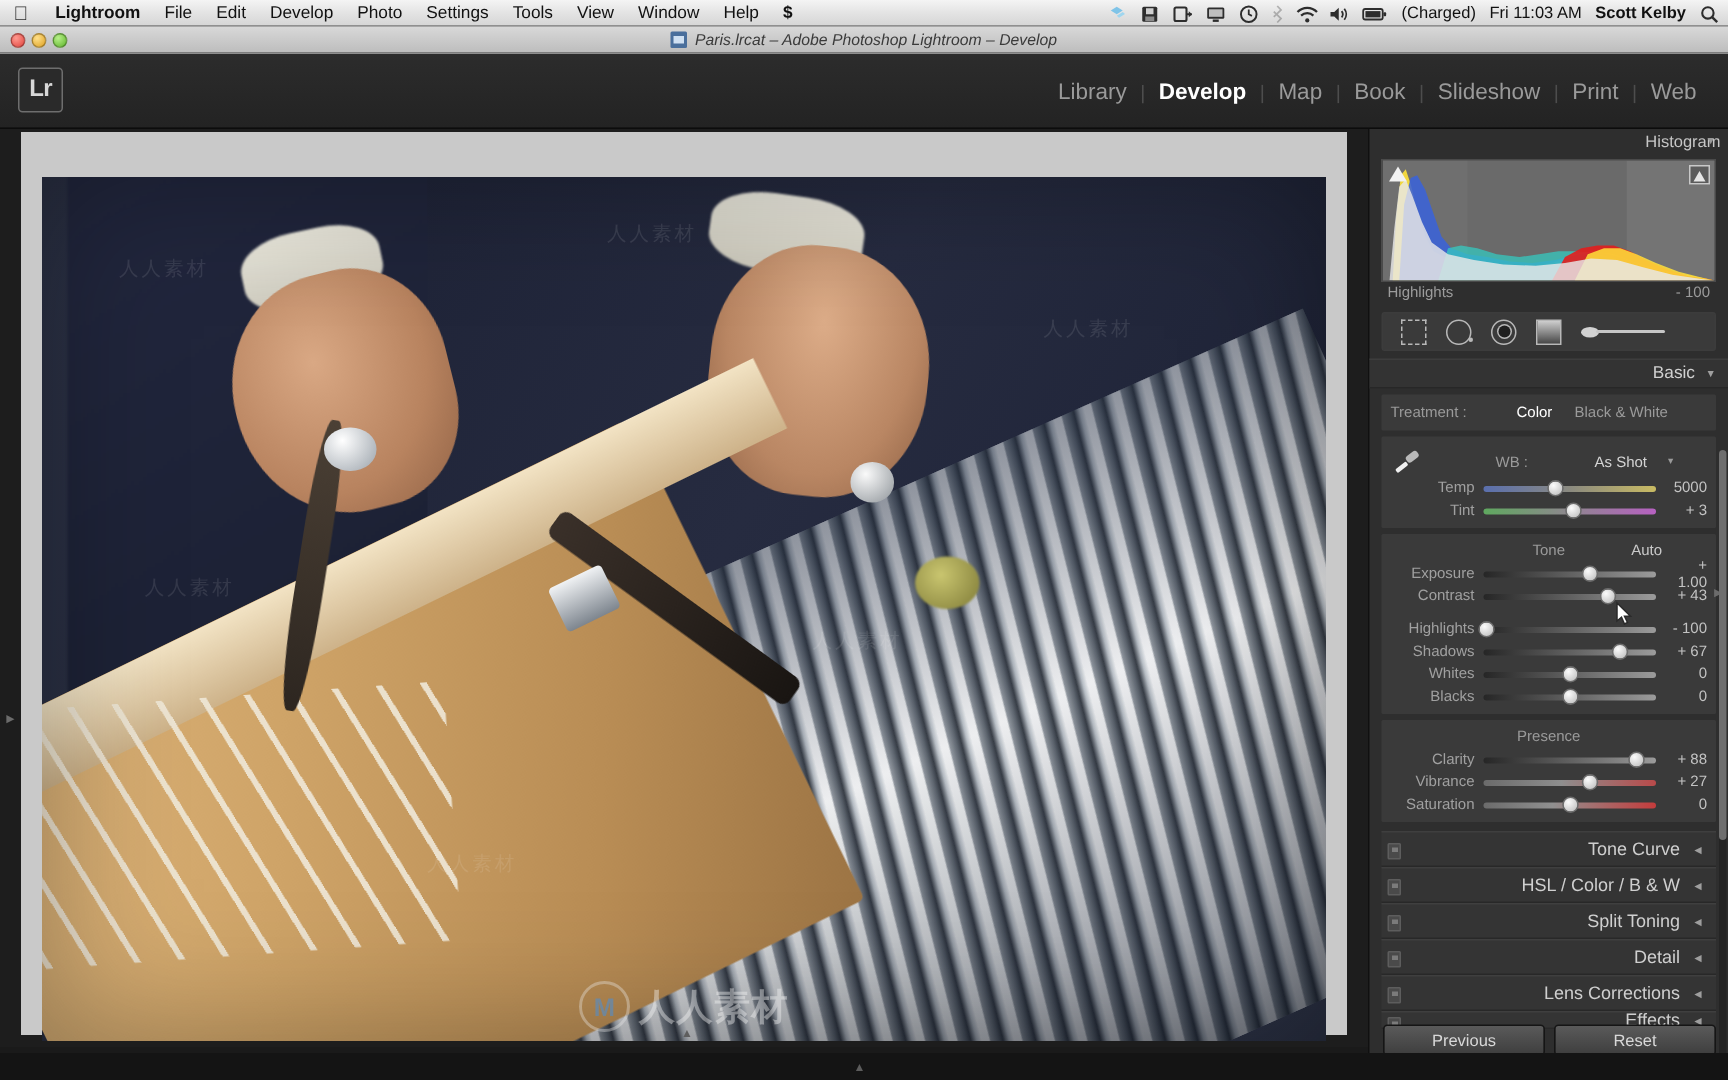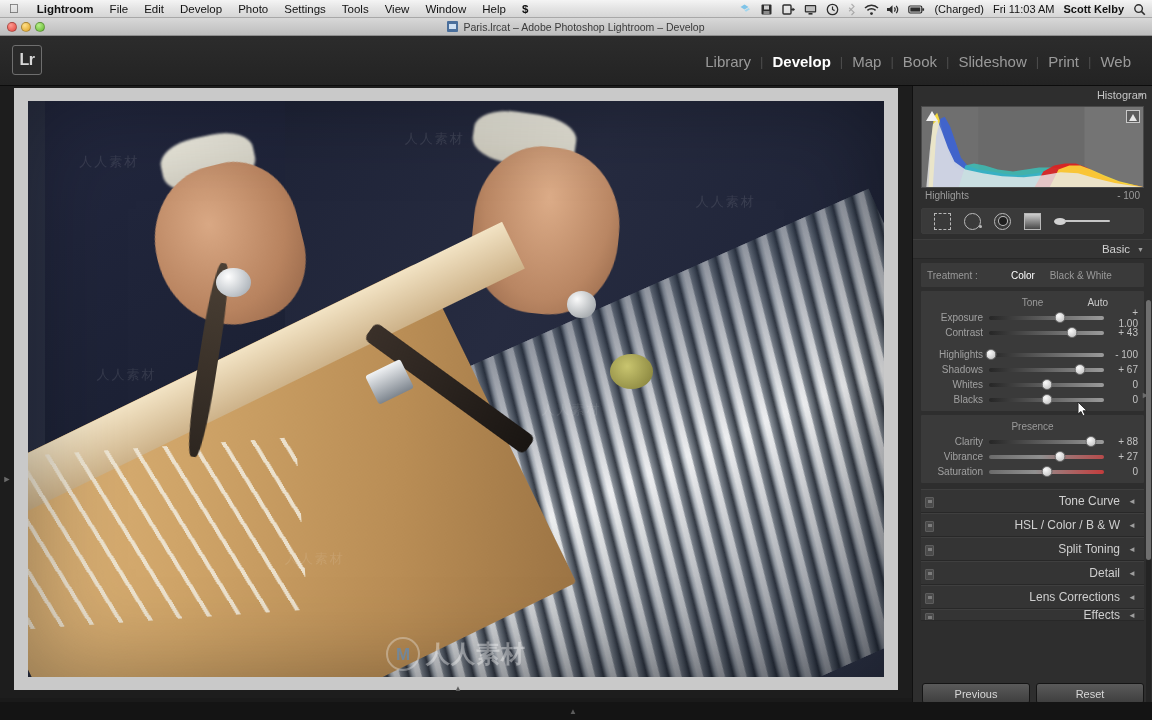--- a/index.html
+++ b/index.html
@@ -32,21 +32,21 @@
     background:linear-gradient(to bottom,#d8d8d8,#bdbdbd);
     border-bottom:1px solid #8e8e8e;
     display:flex; align-items:center; justify-content:center;
     font-size:10.5px; color:#3a3a3a;
   }
   .traffic{ position:absolute; left:7px; top:4px; display:flex; gap:4px;}
   .tl{ width:10px; height:10px; border-radius:50%; border:1px solid rgba(0,0,0,.28);}
   .tl.r{ background:radial-gradient(circle at 35% 30%, #ff9a90, #e0443e);}
   .tl.y{ background:radial-gradient(circle at 35% 30%, #ffe08a, #dea123);}
   .tl.g{ background:radial-gradient(circle at 35% 30%, #b8f08a, #5fb52c);}
-  .title-txt{ display:flex; align-items:flex-start; gap:5px;}
+  .title-txt{ display:flex; align-items:flex-start; gap:5px;font-style:italic;}
   .doc-ic{ width:11px;height:11px;background:#4a6f9c;border-radius:1px;position:relative;display:inline-block;}
   .doc-ic:after{content:"";position:absolute;left:2px;top:3px;width:7px;height:5px;background:#cfe0f2;}
 
   
   .idbar{
     position:absolute; left:0; top:36px; width:1152px; height:50px;
     background:linear-gradient(to bottom,#2c2c2c,#232323);
     border-bottom:1px solid #0c0c0c;
   }
   .lr-logo{ position:absolute; left:12px; top:9px; display:flex; align-items:center; gap:9px;}
@@ -63,21 +63,21 @@
   .mod.active{ color:#ffffff; font-weight:bold;}
   .mod-sep{ color:#4d4d4d; font-size:13px;}
 
   
   .stage{
     position:absolute; left:0; top:86px; width:912px; height:612px;
     background:#1d1d1d;
   }
   .photoframe{
     position:absolute; left:14px; top:2px; width:884px; height:602px;
-    background:#c9c9c9; padding:13px 14px;
+    background:#c9c9c9; padding:30px 14px;
   }
   .photo{ position:relative; width:856px; height:576px; overflow:hidden; background:#23293a;}
 
   
   .p-bg{position:absolute;inset:0;background:
      linear-gradient(103deg,#2b3145 0%,#262b3d 38%,#30364a 60%,#2a3043 100%);}
   .p-wall{position:absolute;left:24%;top:0;width:11%;height:58%;
      background:linear-gradient(to bottom,#d9d3c8,#b9b2a6 60%,#8f8a81);filter:blur(3px);opacity:.95;}
   .p-redstripe{position:absolute;left:19.5%;top:0;width:3.2%;height:62%;
      background:linear-gradient(to bottom,#c0142c,#9d1024);filter:blur(1.6px);}
@@ -475,20 +475,42 @@
 
     <div class="section">
       <div class="treat-row">
         <span class="treat-lbl">Treatment :</span>
         <span class="treat-opt on">Color</span>
         <span class="treat-div">&nbsp;</span>
         <span class="treat-opt">Black &amp; White</span>
       </div>
     </div>
 
+    <div class="section">
+      <div class="wb-row">
+        <span class="eyedrop"></span>
+        <span class="wb-lbl">WB :</span>
+        <span class="wb-val">As Shot</span>
+        <span class="wb-caret">▾</span>
+      </div>
+      <div class="sl">
+        <span class="nm">Temp</span>
+        <span class="track temp">
+            <span class="knob" style="left:42%"></span>
+          </span>
+        <span class="val">5000</span>
+      </div>
+      <div class="sl">
+        <span class="nm">Tint</span>
+        <span class="track tint">
+            <span class="knob" style="left:52%"></span>
+          </span>
+        <span class="val">+ 3</span>
+      </div>
+    </div>
 
     <div class="section">
       <div class="subhead">
         <span>Tone</span>
         <span class="auto">Auto</span>
       </div>
       <div class="sl">
         <span class="nm">Exposure</span>
         <span class="track neutral">
             <span class="knob" style="left:62%"></span>

